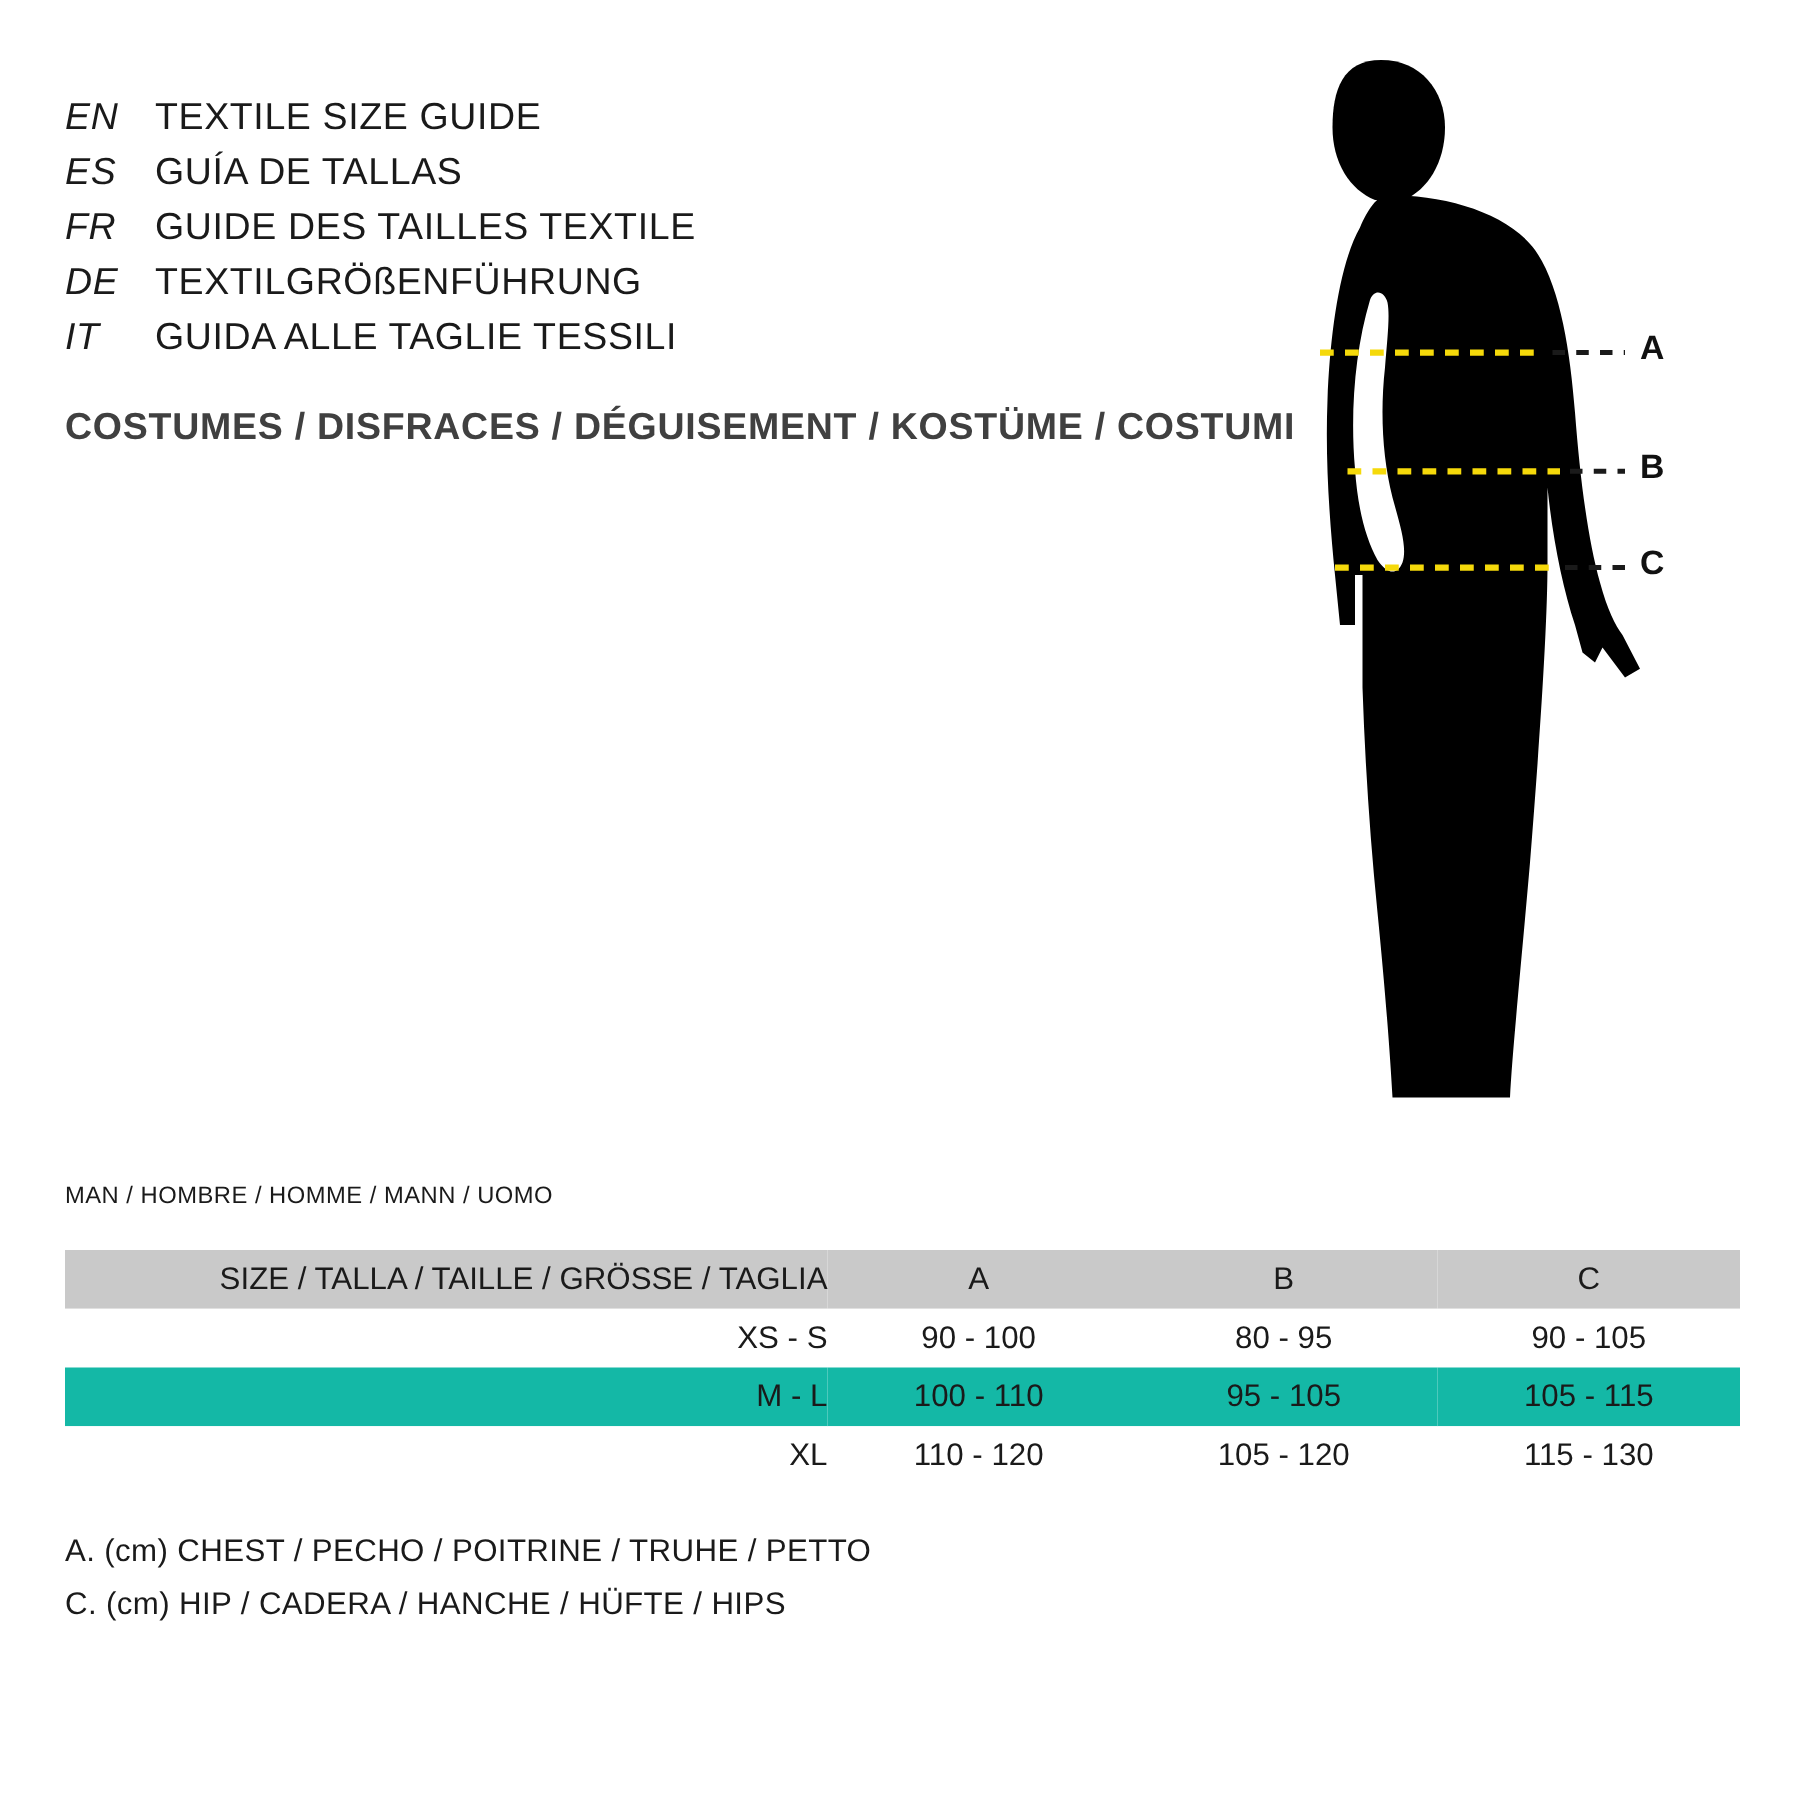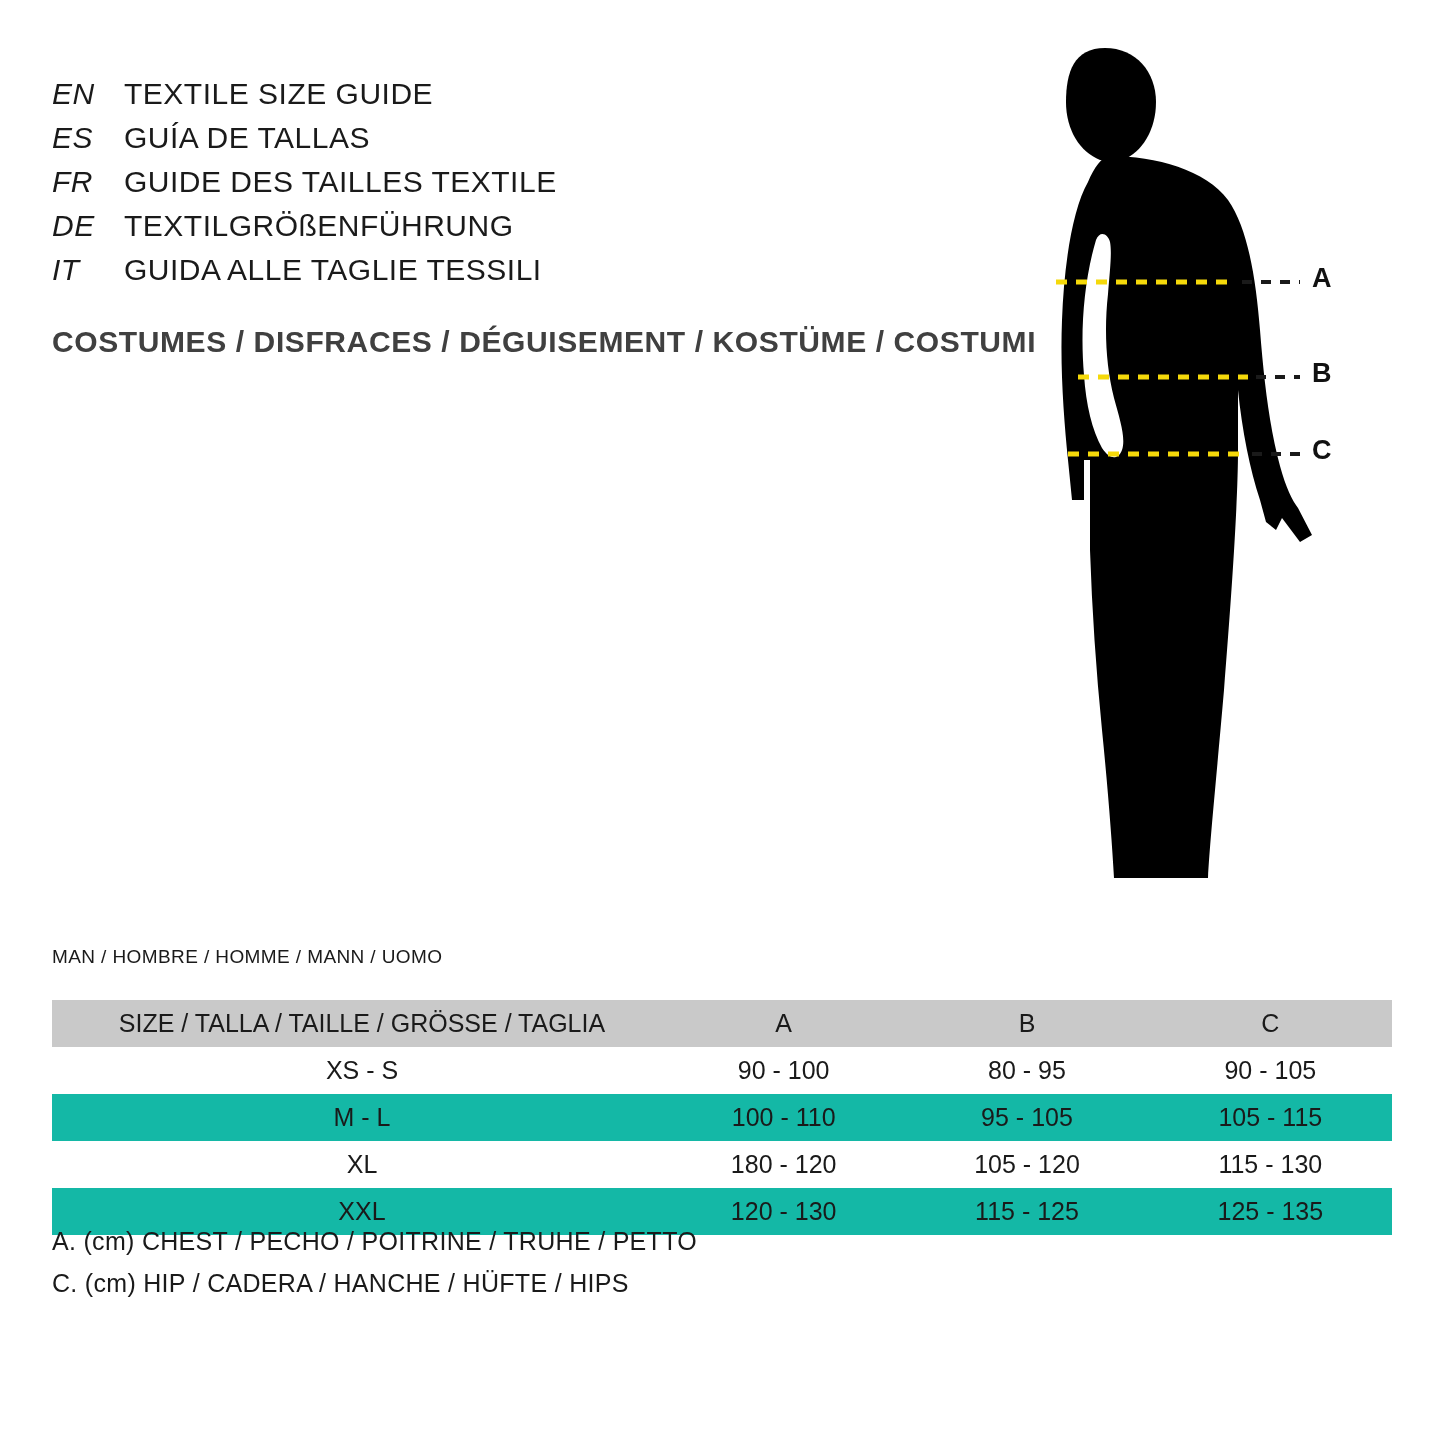--- a/index.html
+++ b/index.html
@@ -93,21 +93,21 @@
     color: #1a1a1a;
   }
   table.size-table th,
   table.size-table td {
     padding: 9px 0 9px 0;
     font-weight: normal;
     text-align: center;
   }
   table.size-table th.first-col,
   table.size-table td.first-col {
-    text-align: center;
+    text-align: right;
     padding-left: 10px;
     width: 600px;
     margin-left: 40px;
   }
   thead tr {
     background: #c9c9c9;
   }
   tbody tr.alt {
     background: #14b8a6;
   }
@@ -228,29 +228,23 @@
       <td>90 - 105</td>
     </tr>
     <tr class="alt">
       <td class="first-col">M - L</td>
       <td>100 - 110</td>
       <td>95 - 105</td>
       <td>105 - 115</td>
     </tr>
     <tr class="plain">
       <td class="first-col">XL</td>
-      <td>180 - 120</td>
+      <td>110 - 120</td>
       <td>105 - 120</td>
       <td>115 - 130</td>
-    </tr>
-    <tr class="alt">
-      <td class="first-col">XXL</td>
-      <td>120 - 130</td>
-      <td>115 - 125</td>
-      <td>125 - 135</td>
     </tr>
   </tbody>
 </table>
 
 <div class="legend">
   <div>A. (cm) CHEST / PECHO / POITRINE / TRUHE / PETTO</div>
   <div>C. (cm) HIP / CADERA / HANCHE / HÜFTE / HIPS</div>
 </div>
 
 </body></html>

